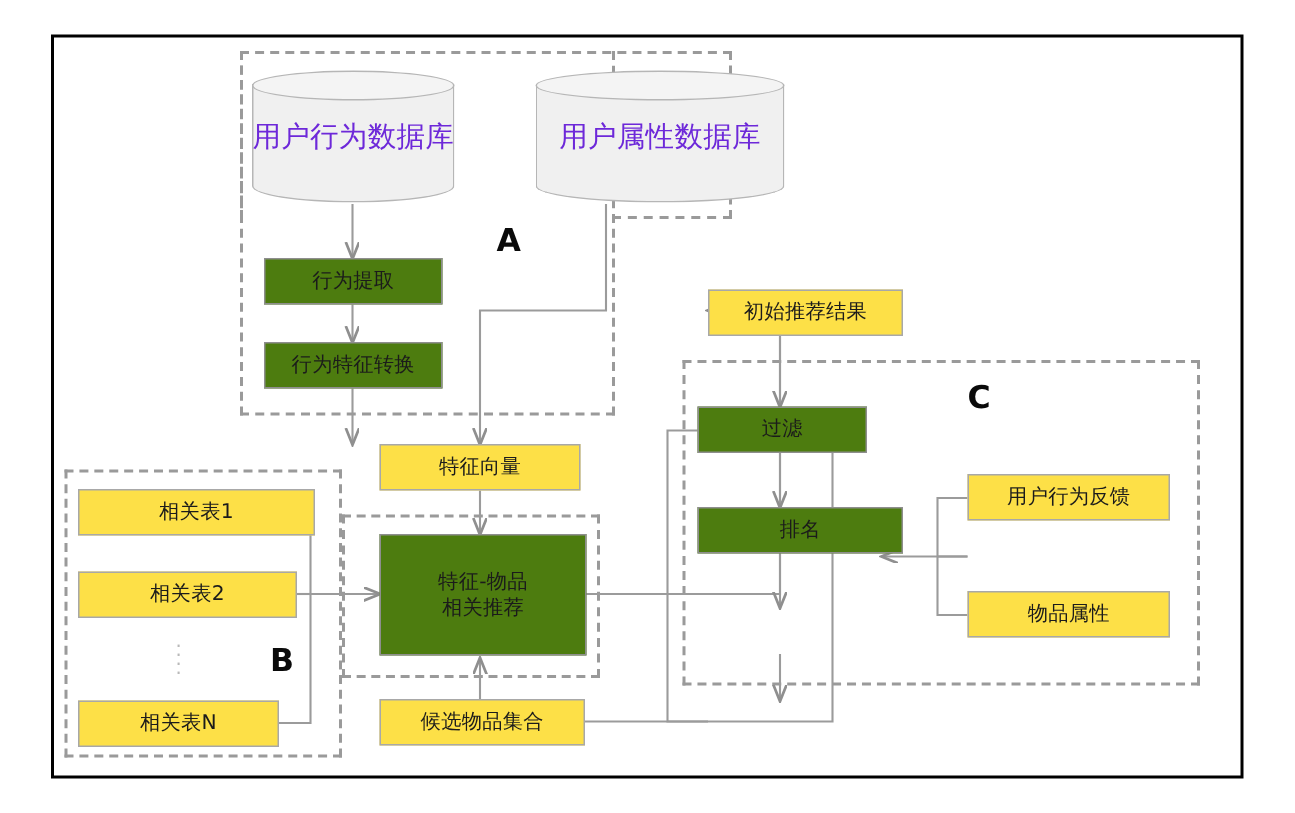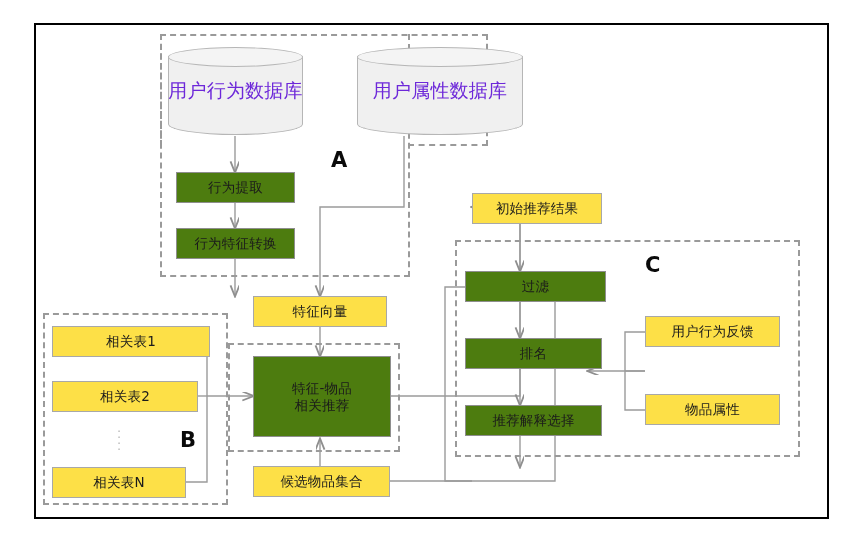--- a/index.html
+++ b/index.html
@@ -119,23 +119,22 @@
 
   <div class="node dark" style="left:253px;top:356px;width:138px;height:81px;flex-direction:column;">
     <span>特征-物品</span>
     <span>相关推荐</span>
   </div>
 
   <div class="node light" style="left:253px;top:466px;width:137px;height:31px;">候选物品集合</div>
 
   <div class="node light" style="left:472px;top:193px;width:130px;height:31px;">初始推荐结果</div>
 
-  <div class="node dark" style="left:465px;top:271px;width:141px;height:31px;">过滤</div>
+  <div class="node dark" style="left:465px;top:271px;width:113px;height:31px;">过滤</div>
 
   <div class="node dark" style="left:465px;top:338px;width:137px;height:31px;">排名</div>
 
-  <div class="node dark" style="left:465px;top:405px;width:137px;height:31px;">推荐解释选择</div>
 
 
   <div class="node light" style="left:645px;top:316px;width:135px;height:31px;">用户行为反馈</div>
 
   <div class="node light" style="left:645px;top:394px;width:135px;height:31px;">物品属性</div>
 </div>
 
 </body></html>

